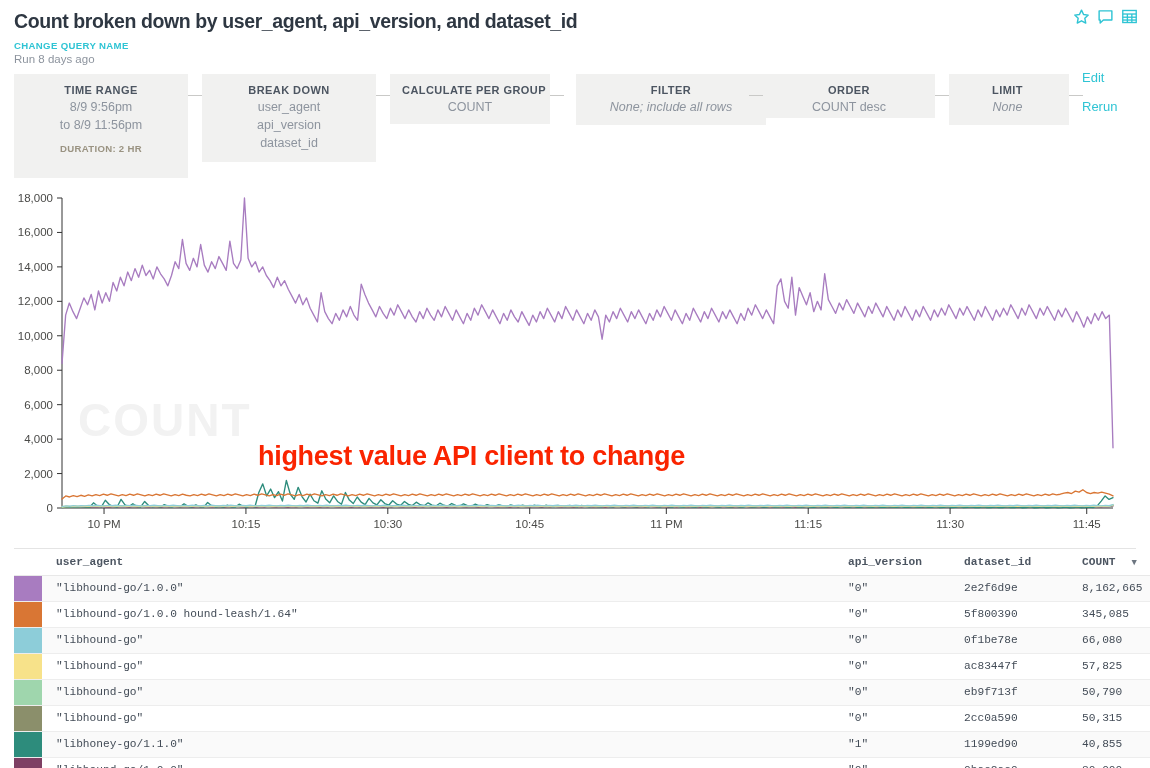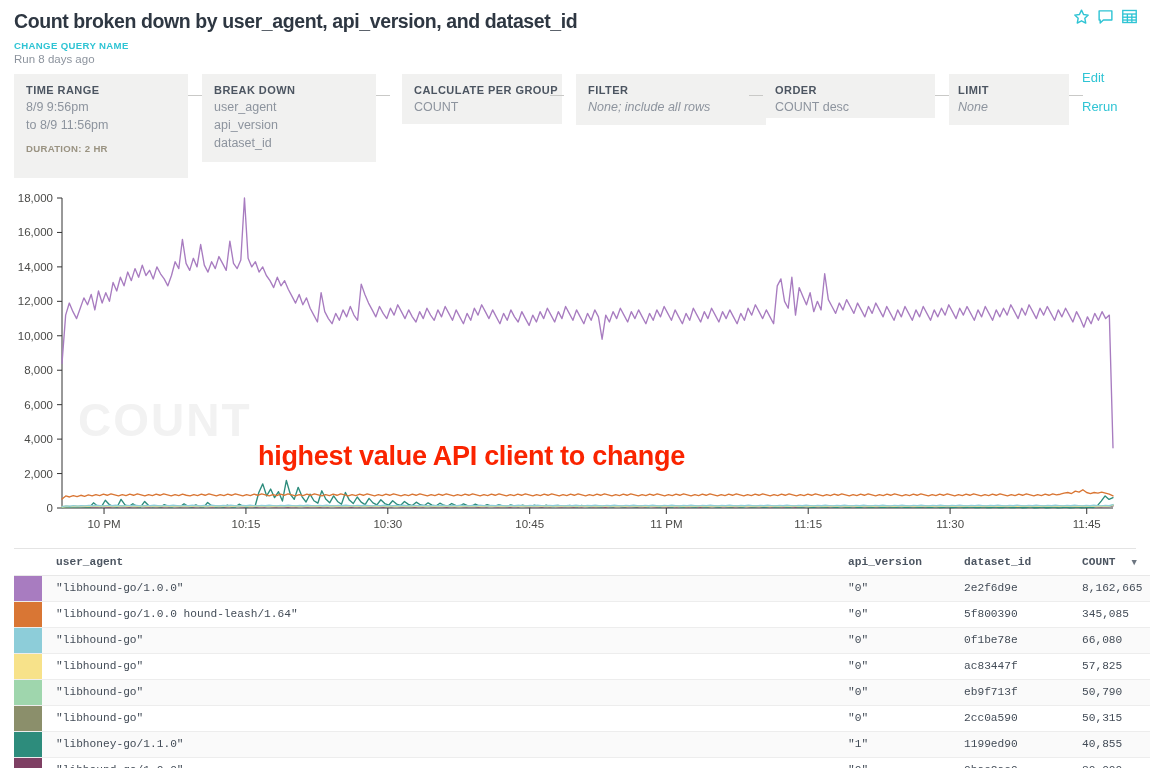--- a/index.html
+++ b/index.html
@@ -31,20 +31,21 @@
     position: absolute; top: 8px; right: 12px;
     display: flex; gap: 7px; align-items: center;
   }
   .header-icons svg { display: block; cursor: pointer; }
 
   
   .cards {
     position: relative;
     margin: 9px 0 0 0;
     height: 104px;
+    text-align: center;
   }
   .card {
     position: absolute; top: 0;
     background: #f1f1f0;
     padding: 10px 12px 8px 12px;
   }
   .card .label {
     font-size: 11px; font-weight: bold; letter-spacing: 0.45px;
     color: #4c5561; text-transform: uppercase; white-space: nowrap;
   }
@@ -155,21 +156,21 @@
     <div class="connector" style="left:188px;"></div>
 
     <div class="card" style="left:202px; width:174px; height:88px;">
       <div class="label">BREAK DOWN</div>
       <div class="val">user_agent</div>
       <div class="val" style="margin-top:0">api_version</div>
       <div class="val" style="margin-top:0">dataset_id</div>
     </div>
     <div class="connector" style="left:376px;"></div>
 
-    <div class="card" style="left:402px; width:160px; height:50px;">
+    <div class="card" style="left:390px; width:160px; height:50px;">
       <div class="label">CALCULATE PER GROUP</div>
       <div class="val">COUNT</div>
     </div>
     <div class="connector" style="left:550px;"></div>
 
     <div class="card" style="left:576px; width:190px; height:51px;">
       <div class="label">FILTER</div>
       <div class="val italic">None; include all rows</div>
     </div>
     <div class="connector" style="left:749px;"></div>

